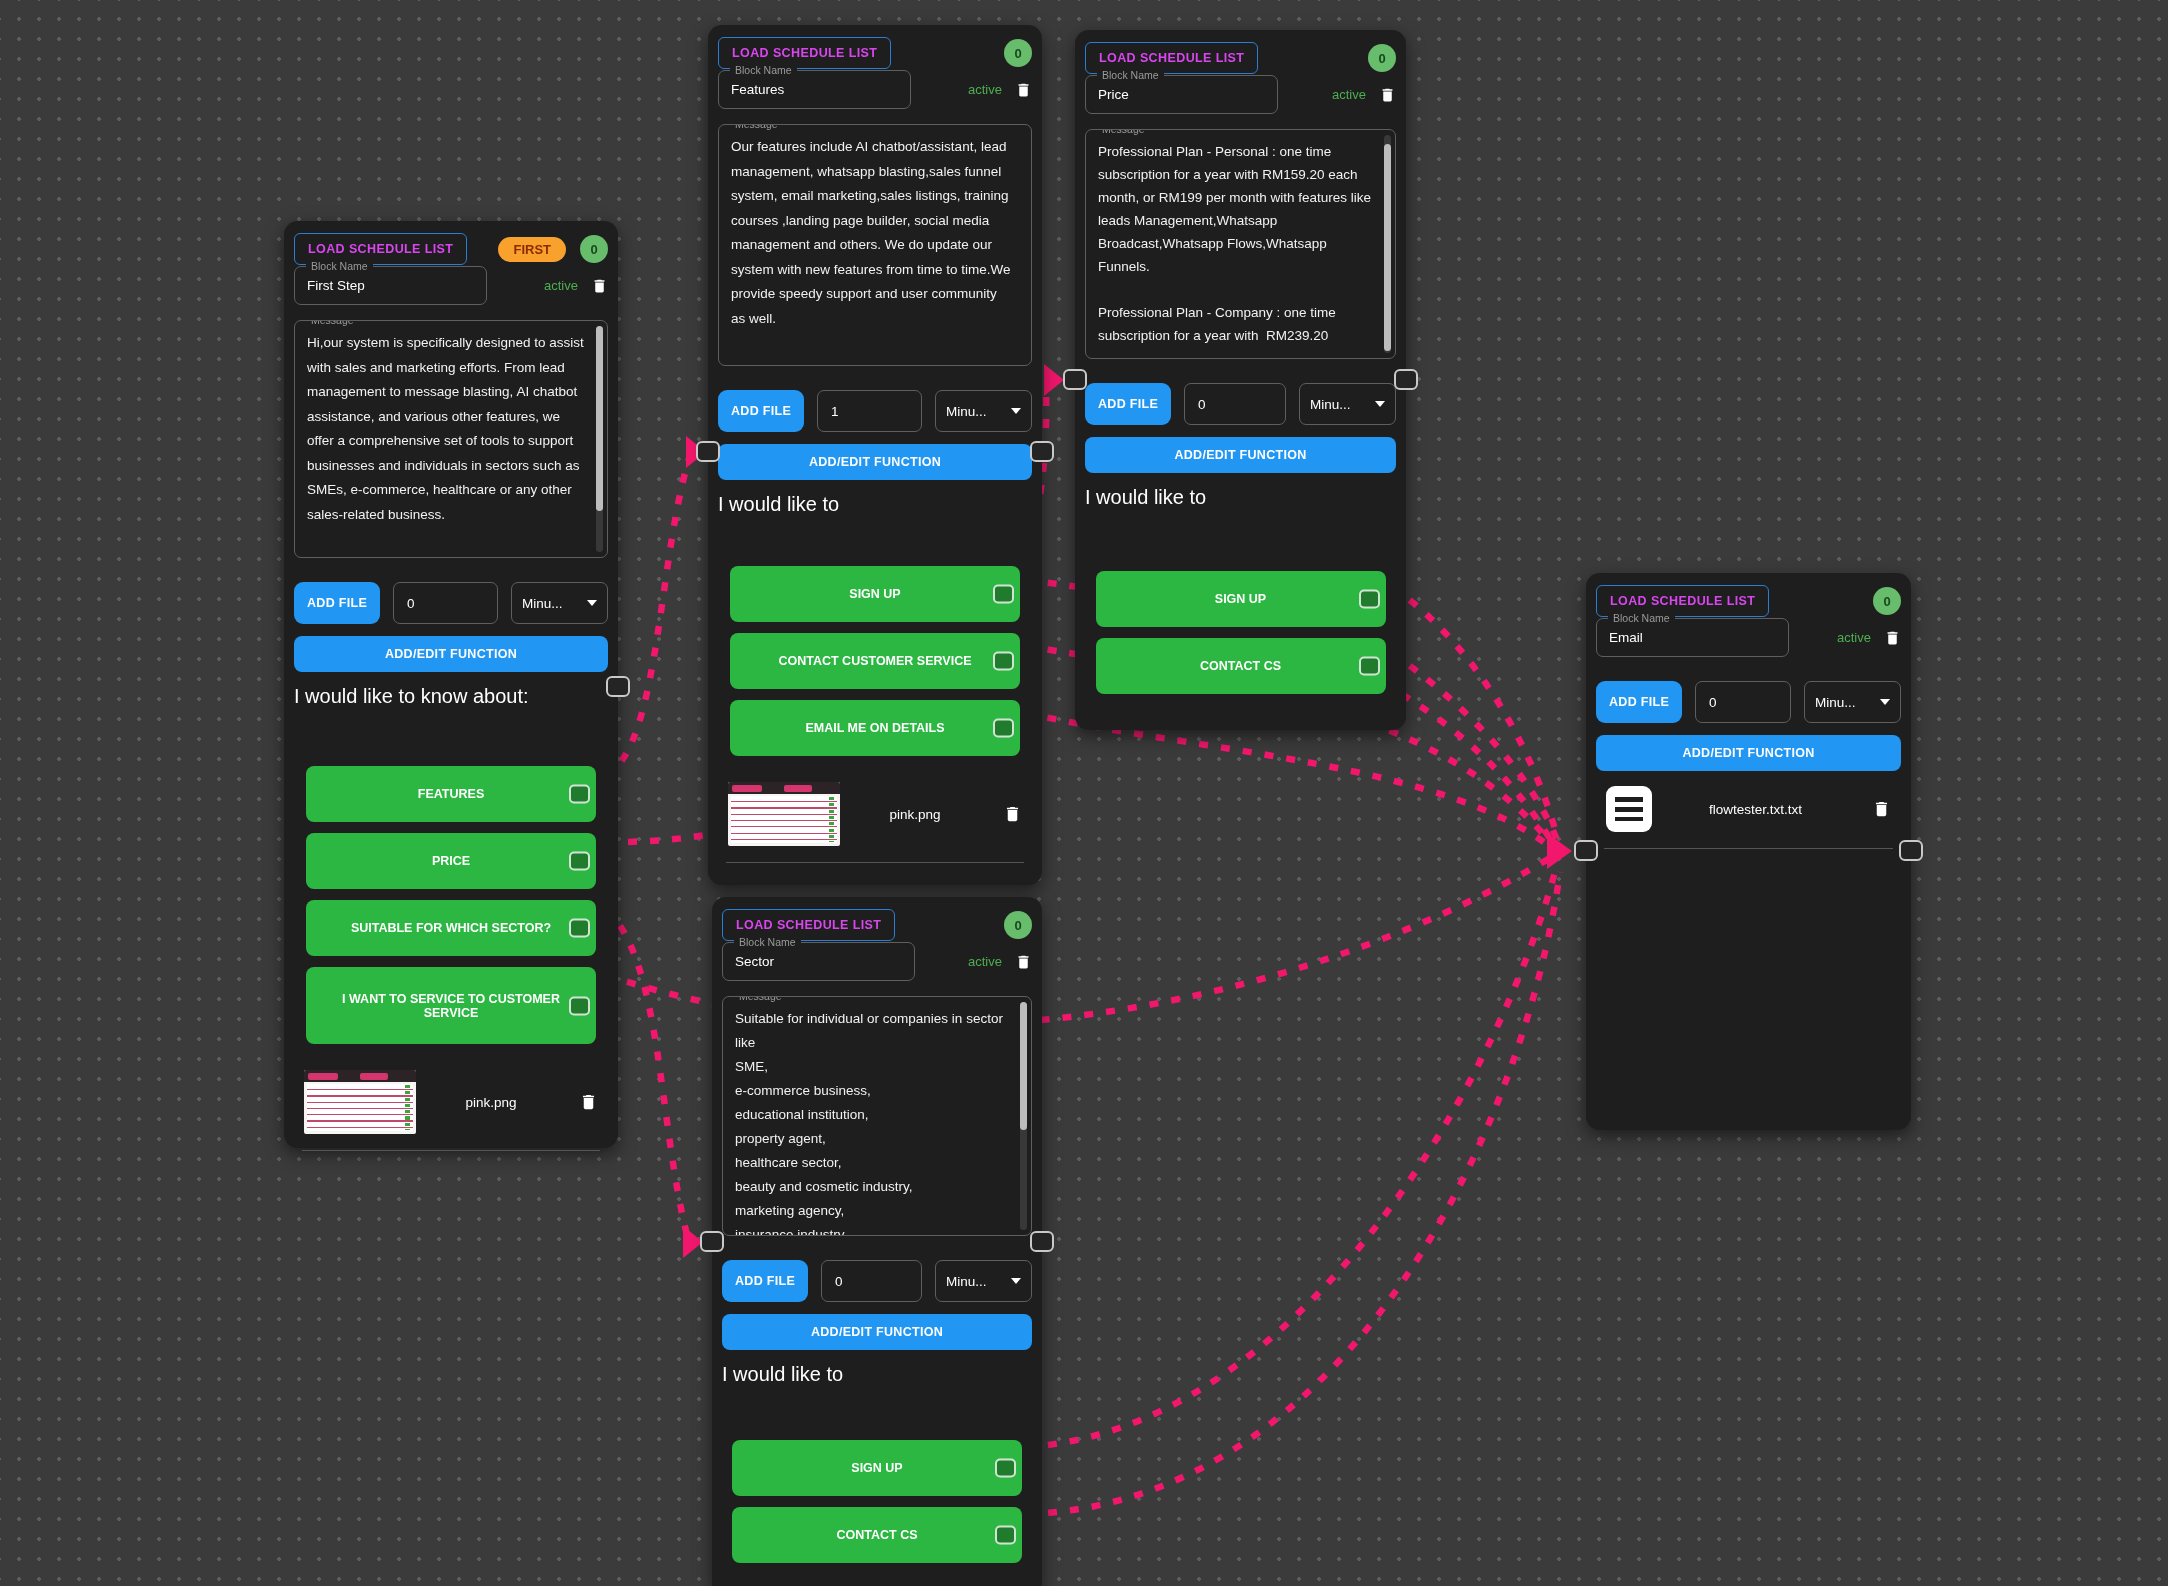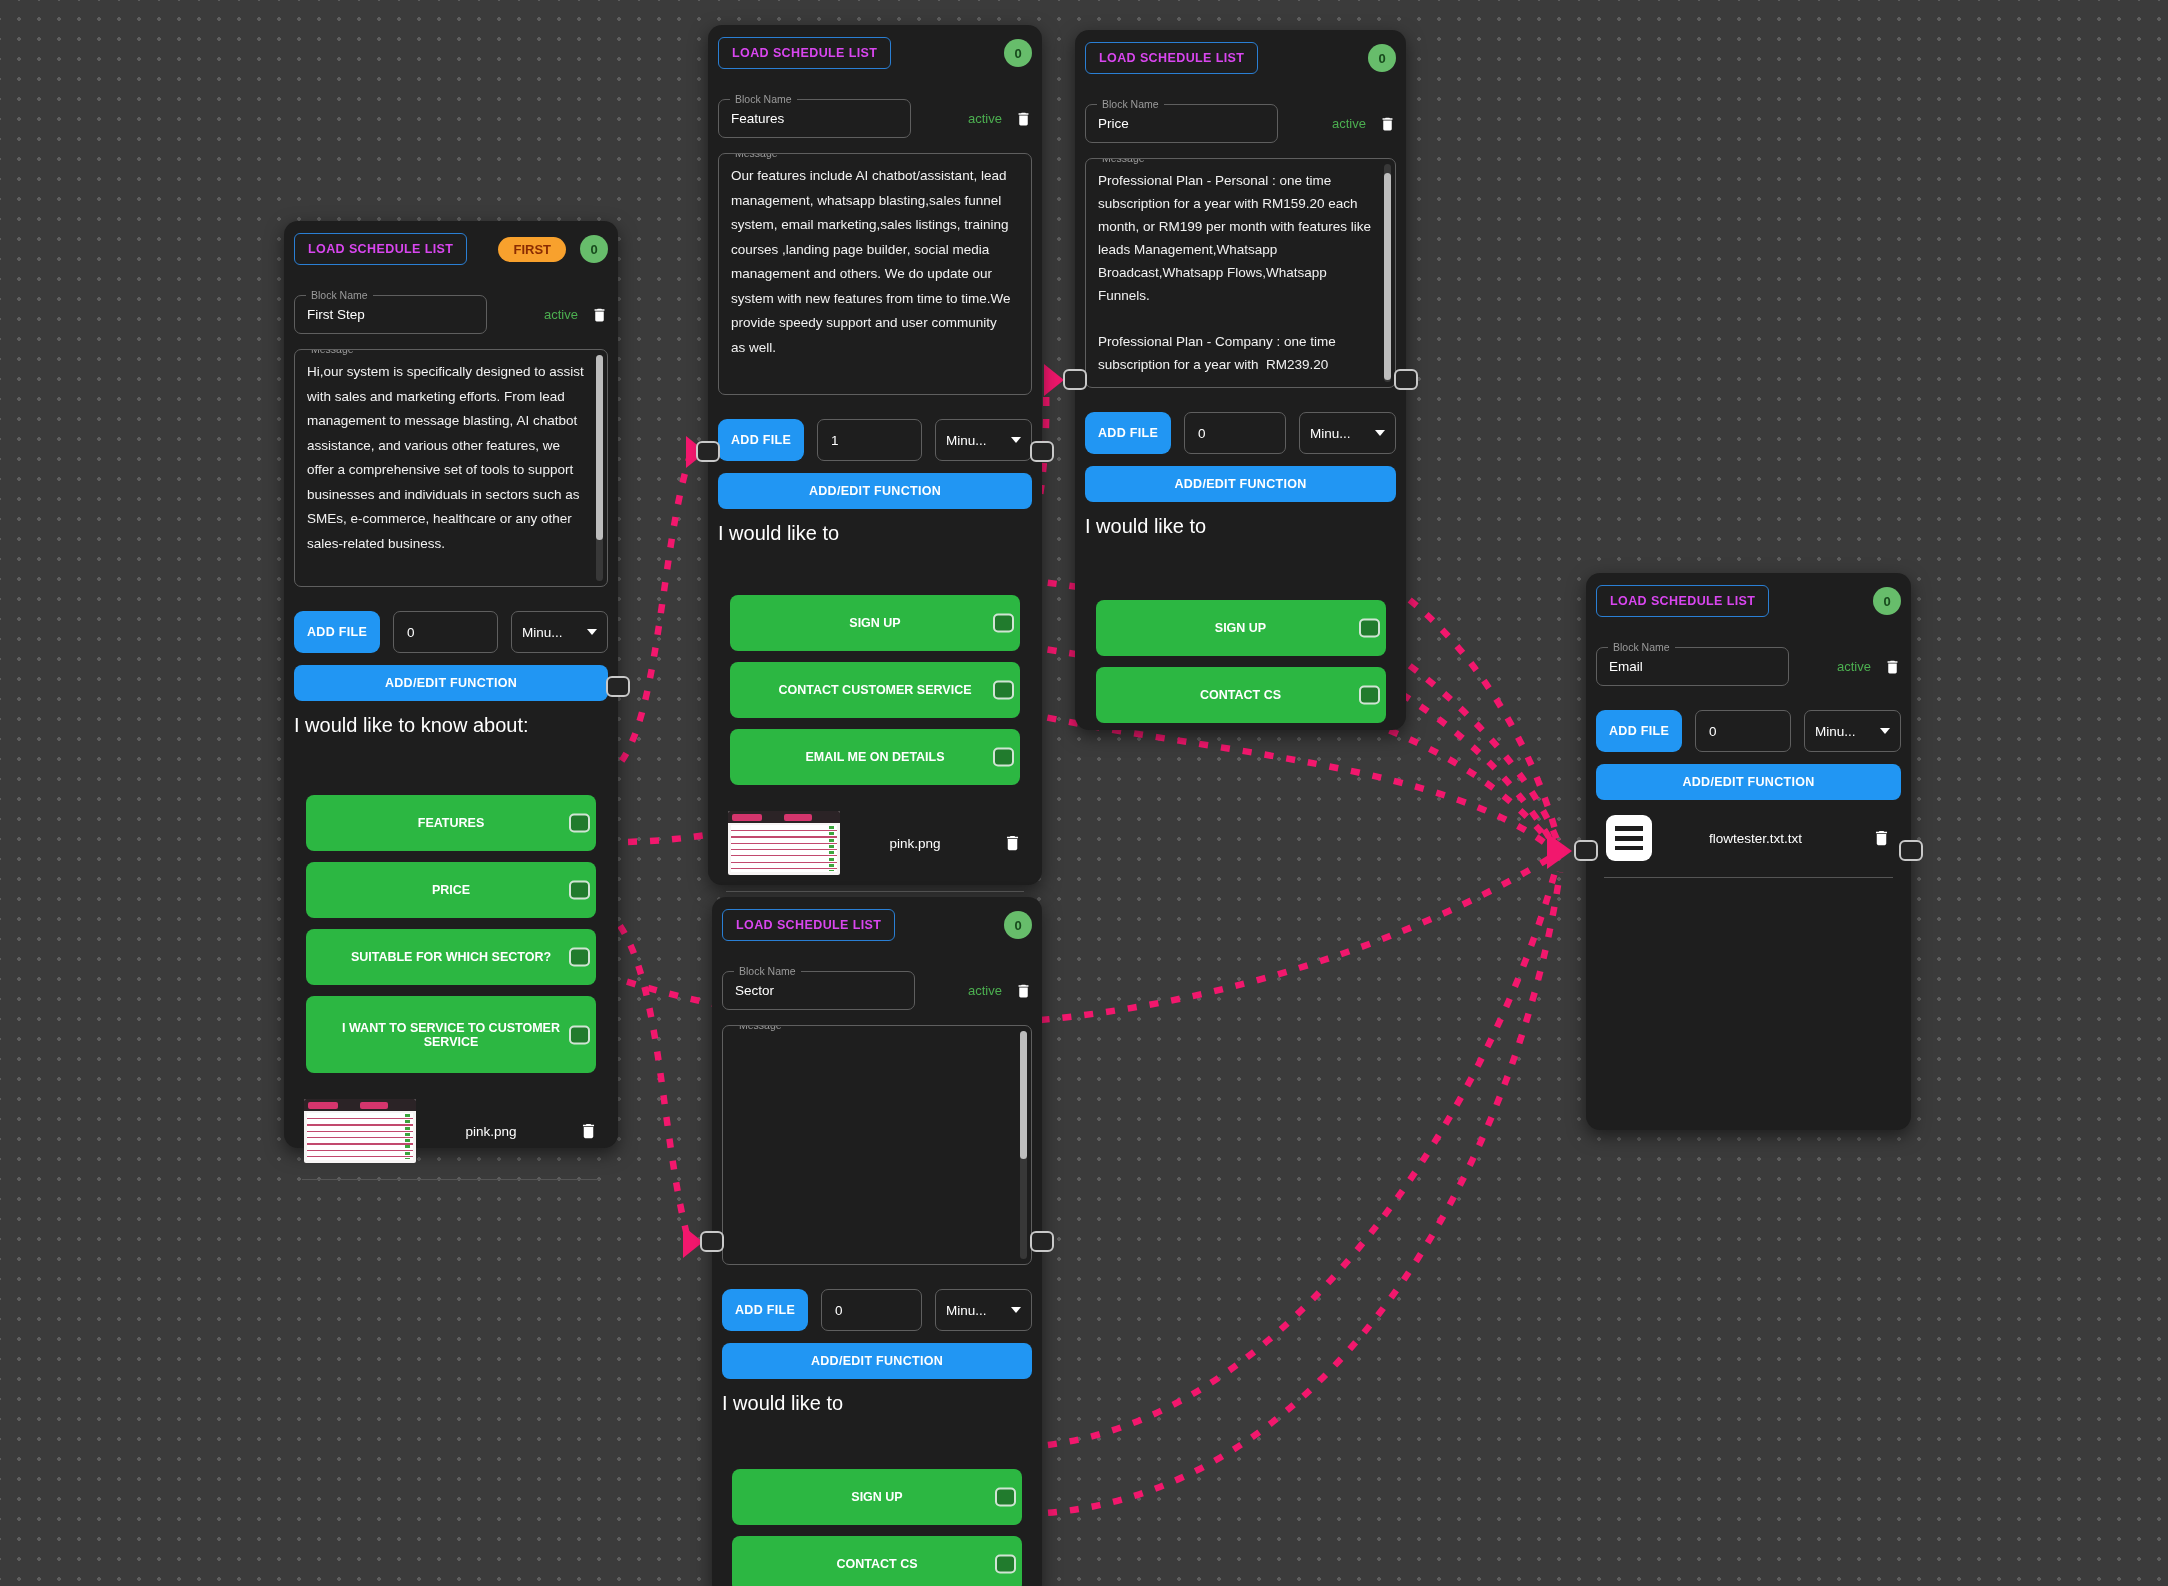--- a/index.html
+++ b/index.html
@@ -25,21 +25,21 @@
   .count-badge { margin-left:auto; width:28px; height:28px; border-radius:50%;
                  background:#67bd6b; color:#174a1c; font-size:13px; font-weight:bold;
                  display:flex; align-items:center; justify-content:center; }
   .pill-first + .count-badge { margin-left:14px; }
 
   .field { position:relative; border:1.3px solid #5f5f5f; border-radius:7px; background:transparent; }
   .field-label { position:absolute; top:-7px; left:11px; background:#1e1e1e; padding:0 5px;
                  font-size:10.5px; color:#9b9b9b; white-space:nowrap; }
   .field-value { font-size:13.5px; color:#fff; }
 
-  .row-block { display:flex; align-items:center; margin-top:29px; }
+  .row-block { display:flex; align-items:center; margin-top:0; }
   .block-field { width:193px; height:39px; display:flex; align-items:center; padding:0 12px; }
   .active-text { margin-left:auto; color:#4caf50; font-size:13px; }
   .trash { margin-left:13px; display:inline-flex; cursor:pointer; }
 
   .message-field { margin-top:15px; padding:10px 18px 10px 12px; overflow:hidden; }
   .message-text { font-size:13.5px; line-height:24.5px; color:#f2f2f2; white-space:pre-wrap; }
   .vscroll { position:absolute; top:5px; bottom:5px; right:4px; width:7px; border-radius:4px;
              background:#383838; }
   .vthumb { position:absolute; left:0; width:7px; border-radius:4px; background:#bdbdbd; }
 
@@ -318,20 +318,29 @@
       </div>
       <span class="active-text">active</span>
       <span class="trash">
           <svg width="17" height="18" viewBox="0 0 24 24">
             <path fill="#fff" d="M6 19c0 1.1.9 2 2 2h8c1.1 0 2-.9 2-2V7H6v12zM19 4h-3.5l-1-1h-5l-1 1H5v2h14V4z"></path>
           </svg>
         </span>
     </div>
     <div class="field message-field" style="height:240px;">
       <span class="field-label">Message</span>
+      <div class="message-text" style="line-height:24px;">Suitable for individual or companies in sector like
+SME,
+e-commerce business,
+educational institution,
+property agent,
+healthcare sector,
+beauty and cosmetic industry,
+marketing agency,
+insurance industry,</div>
       <div class="vscroll">
           <div class="vthumb" style="top:0;height:56%;"></div>
         </div>
     </div>
     <div class="file-row">
       <button class="btn-blue">ADD FILE</button>
       <div class="field num-field">
         <span class="field-value">0</span>
       </div>
       <div class="field select-field">

